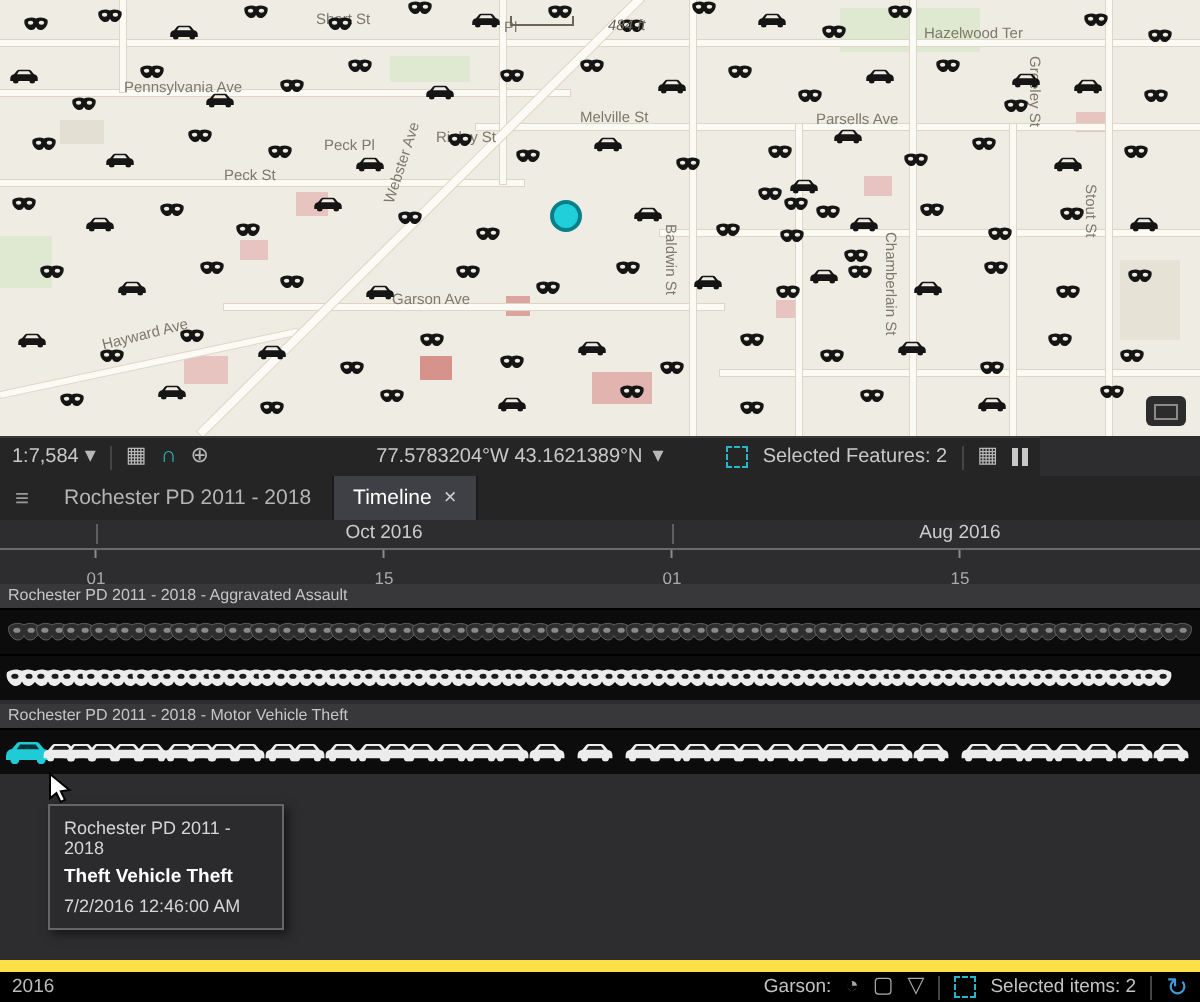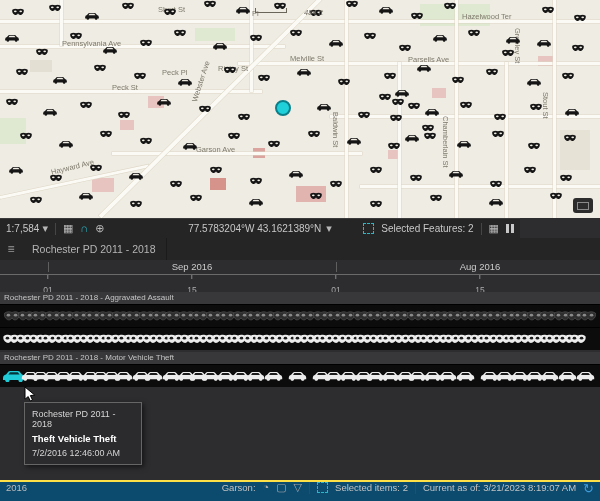--- a/index.html
+++ b/index.html
@@ -59,22 +59,22 @@
   .icon-track-dark{color:#2e2e2e;--eye:#8a8a8a;--win:#8a8a8a;--stroke:#6e6e6e;}
   .icon-light{color:#ececec;--eye:#1c1c1c;--win:#1c1c1c;}
   .icon-cyan{color:#1ecbd6;--eye:#04343a;--win:#04343a;}
   
   .tooltip{position:absolute;left:24px;top:402px;width:102px;background:#2b2b2e;
            border:1px solid #666;box-shadow:2px 2px 5px rgba(0,0,0,.55);
            padding:6px 7px;font-size:9px;color:#d6d6d6;z-index:50;}
   .tooltip .tt-title{font-weight:bold;color:#ffffff;font-size:9.5px;margin:4px 0;}
   .cursor{position:absolute;left:24px;top:386px;z-index:60;}
   
-  .bottombar{position:absolute;left:0;bottom:0;width:600px;height:21px;background:#0c4a6e;
-             border-top:2px solid #fde047;display:flex;align-items:flex-start;gap:7px;
+  .bottombar{position:absolute;left:0;bottom:0;width:600px;height:21px;background:#000000;
+             border-top:6px solid #fde047;display:flex;align-items:center;gap:7px;
              padding:0 6px;box-sizing:border-box;font-size:9.5px;color:#c2c2c2;}
   .bb-year{margin-right:auto;color:#bbbbbb;}
   .bottombar .glyph{font-size:11px;line-height:1;color:#a8a8a8;}
   .bottombar .blue{color:#3f9bd8;font-size:13px;}
 </style>
 </head>
 <body>
 
 <svg width="0" height="0" style="position:absolute" aria-hidden="true">
   <symbol id="sym-mask" viewBox="0 0 24 14">
@@ -507,27 +507,31 @@
           <i></i>
         </span>
     </span>
   </div>
 
   <div class="tabbar">
     <span class="tab-menu">≡</span>
     <span class="tab">
       <span>Rochester PD 2011 - 2018</span>
     </span>
+    <span class="tab active">
+      <span>Timeline</span>
+      <span class="x">×</span>
+    </span>
   </div>
 
   <div class="ruler">
     <div class="months">
       <span class="mtick" style="left:8%"></span>
       <span class="mtick" style="left:56%"></span>
-      <span class="month" style="left:32%">Sep 2016</span>
+      <span class="month" style="left:32%">Oct 2016</span>
       <span class="month" style="left:80%">Aug 2016</span>
     </div>
     <div class="tickrow">
       <span class="tick" style="left:8%"><b></b><span>01</span></span>
       <span class="tick" style="left:32%"><b></b><span>15</span></span>
       <span class="tick" style="left:56%"><b></b><span>01</span></span>
       <span class="tick" style="left:80%"><b></b><span>15</span></span>
     </div>
   </div>
 
@@ -942,17 +946,16 @@
   <div class="bottombar">
     <span class="bb-year">2016</span>
     <span>Garson:</span>
     <span class="glyph">◔</span>
     <span class="glyph">▢</span>
     <span class="glyph">▽</span>
     <span class="sep"></span>
     <span class="selsq"></span>
     <span>Selected items: 2</span>
     <span class="sep"></span>
-    <span>Current as of: 3/21/2023 8:19:07 AM</span>
     <span class="blue glyph">↻</span>
   </div>
 
 </div>
 
 </body></html>

